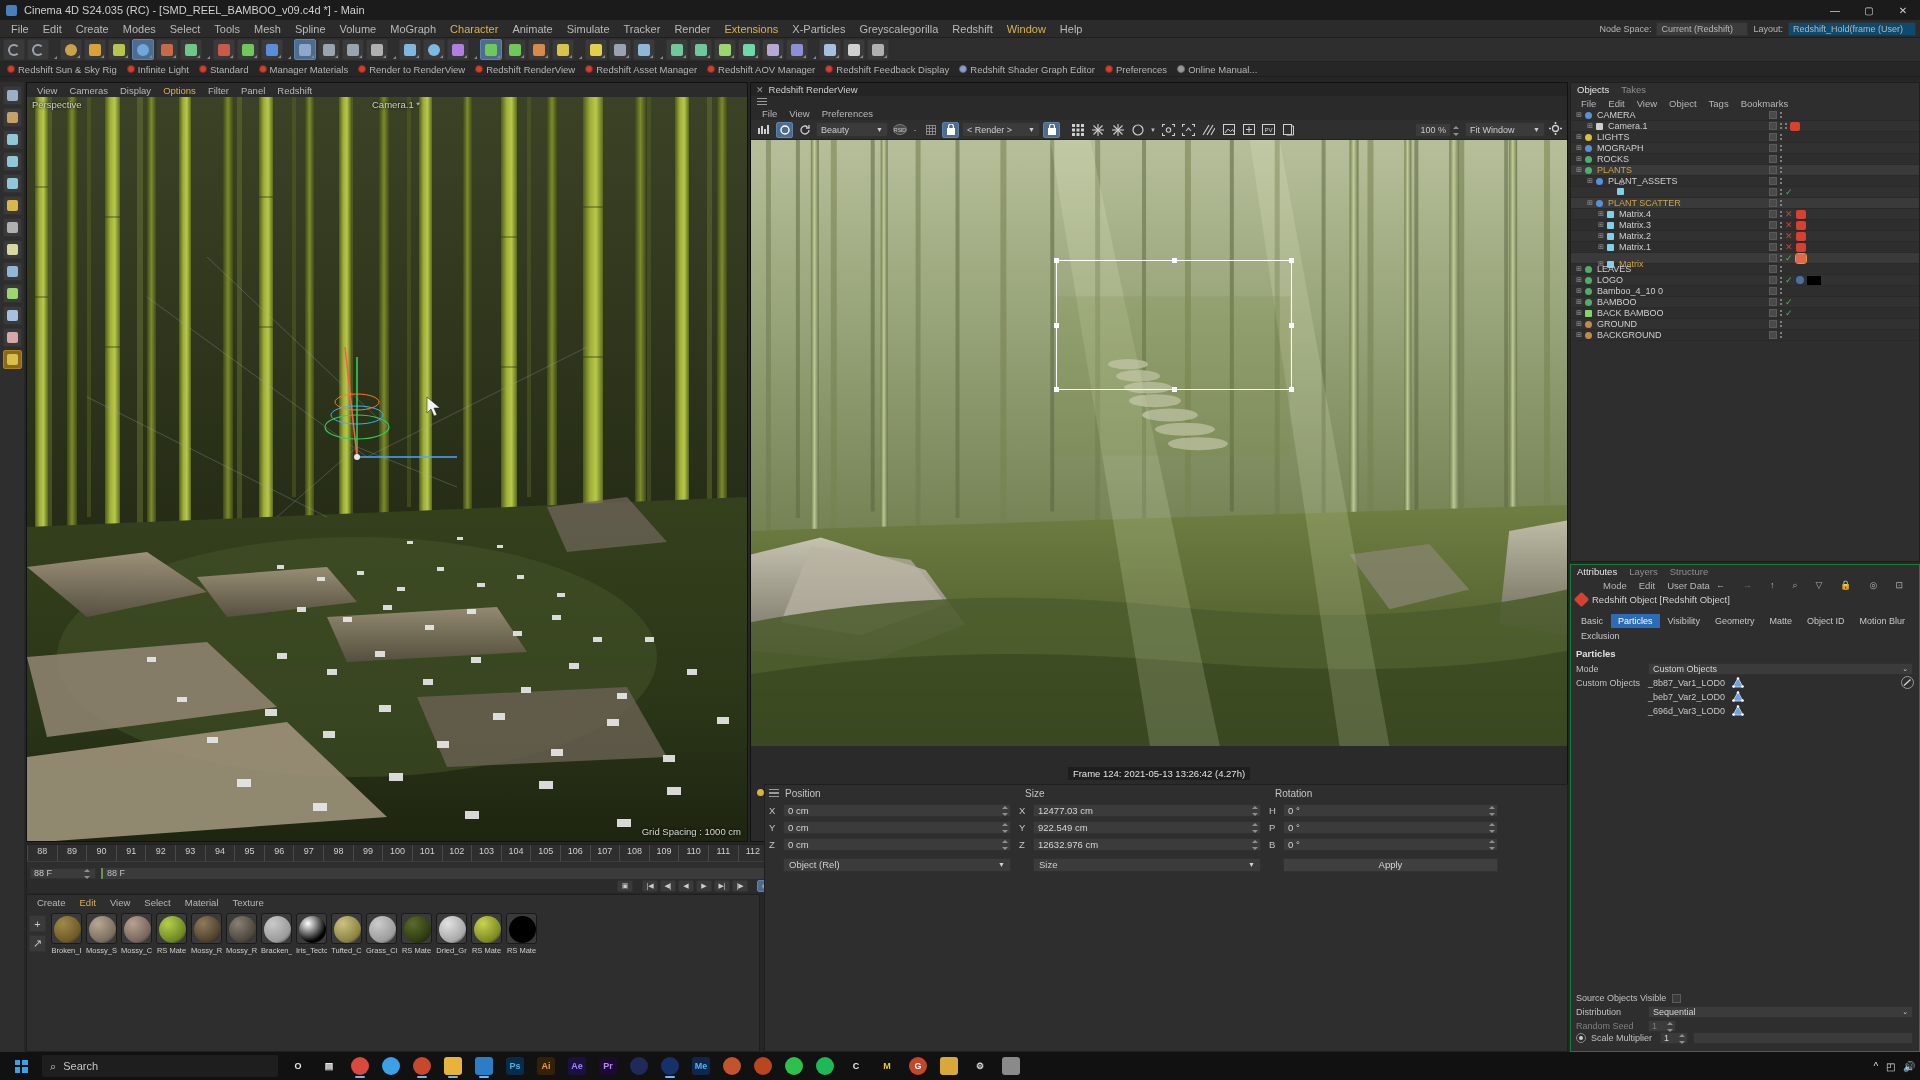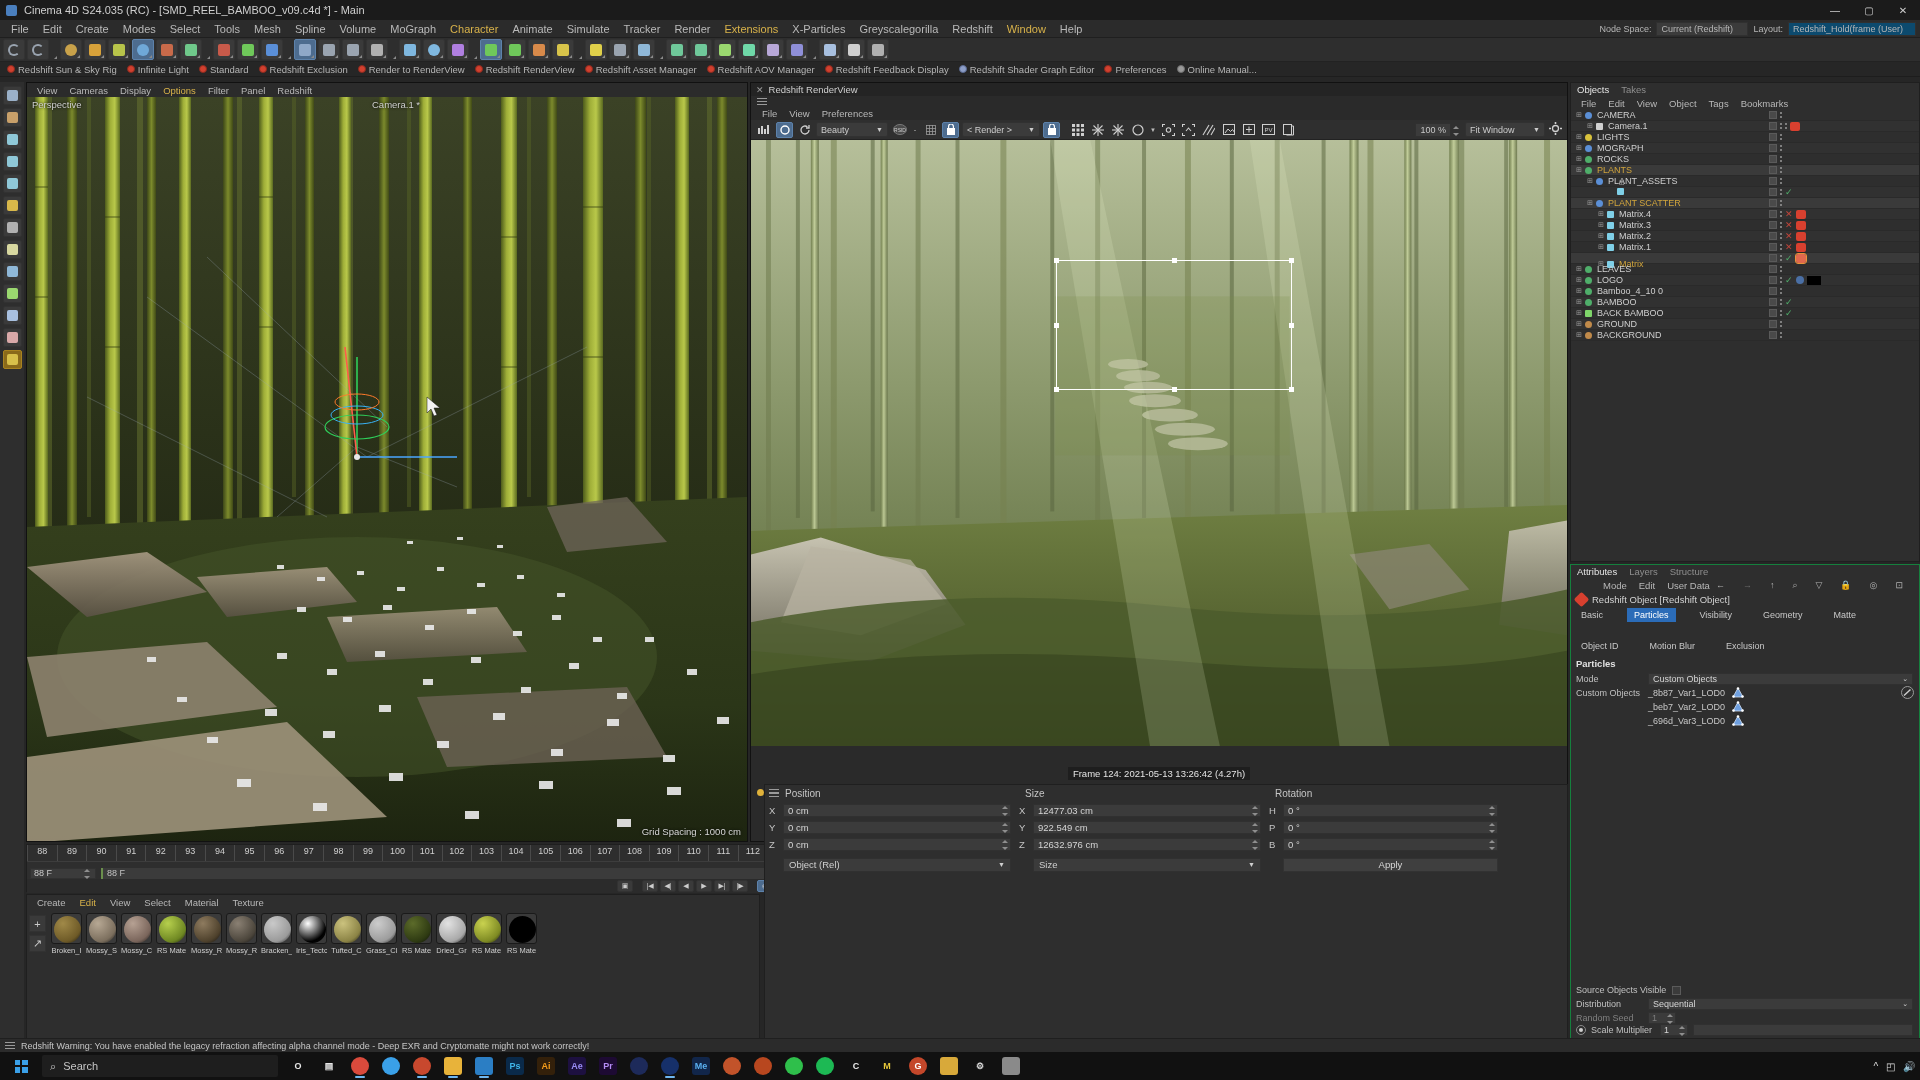--- a/index.html
+++ b/index.html
@@ -203,21 +203,21 @@
   .atabs { height:13px; display:flex; align-items:center; font-size:9.5px; padding-left:6px; gap:12px; }
   .atabs .on { color:#e4e4e4; } .atabs .off { color:#8e8e8e; }
   .amenu { height:14px; display:flex; align-items:center; font-size:9.5px; padding-left:4px;
     color:#b8b8b8; position:relative; }
   .amenu span { padding:0 6px; }
   .aicons { position:absolute; right:4px; display:flex; gap:6px; align-items:center;
     font-size:9px; color:#b0b0b0; }
   .atitle { height:14px; display:flex; align-items:center; gap:5px; font-size:9.5px;
     padding-left:5px; color:#d2d2d2; }
   .rsdia { width:11px; height:11px; background:#d8402f; transform:rotate(45deg); border-radius:2px; }
-  .aptabs { display:flex; flex-wrap:wrap; gap:17px; padding-left:3px; margin-top:2px; }
+  .aptabs { display:flex; flex-wrap:wrap; gap:1px; padding-left:3px; margin-top:8px; }
   .apt { font-size:9px; padding:2px 7px; color:#c8c8c8; }
   .apt.on { background:#2b6cb8; color:#fff; }
   .asection { font-size:9.5px; color:#e0e0e0; font-weight:bold; padding:5px 0 3px 5px; }
   .arow { height:14px; display:flex; align-items:center; font-size:9px; padding-left:5px; gap:0; }
   .albl { width:72px; color:#c0c0c0; }
   .albl.dim { color:#808080; }
   .asel { flex:1; height:12px; background:#3b3b3b; border:1px solid #303030; display:flex;
     align-items:center; justify-content:space-between; padding:0 4px; color:#d5d5d5; margin-right:6px; }
   .aval { color:#c8c8c8; }
   .acheck { width:9px; height:9px; background:#3b3b3b; border:1px solid #5a5a5a; }
@@ -419,21 +419,21 @@
       <div class="rsitem">
         <span class="rsdot"></span>
         <span>Infinite Light</span>
       </div>
       <div class="rsitem">
         <span class="rsdot"></span>
         <span>Standard</span>
       </div>
       <div class="rsitem">
         <span class="rsdot"></span>
-        <span>Redshift Exclusion</span>
+        <span>Manager Materials</span>
       </div>
       <div class="rsitem">
         <span class="rsdot"></span>
         <span>Render to RenderView</span>
       </div>
       <div class="rsitem">
         <span class="rsdot"></span>
         <span>Redshift RenderView</span>
       </div>
       <div class="rsitem">
@@ -1797,21 +1797,21 @@
         <span>
           <svg width="12" height="11">
               <polygon points="6,1 11,10 1,10" fill="#6fa0e0" stroke="#cfe0f5" stroke-width="0.8"></polygon>
               <circle cx="6" cy="1.5" r="1.3" fill="#fff"></circle>
               <circle cx="1.5" cy="9.5" r="1.3" fill="#fff"></circle>
               <circle cx="10.5" cy="9.5" r="1.3" fill="#fff"></circle>
             </svg>
         </span>
       </div>
 
-      <div style="position:absolute;left:0;right:0;bottom:12px">
+      <div style="position:absolute;left:0;right:0;bottom:4px">
         <div class="arow">
           <span class="albl" style="width:96px">Source Objects Visible</span>
           <span class="acheck"></span>
         </div>
         <div class="arow">
           <span class="albl">Distribution</span>
           <span class="asel">
             <span>Sequential</span>
             <span style="font-size:7px">⌄</span>
           </span>
@@ -1837,28 +1837,20 @@
                 <b></b>
                 <b></b>
               </span>
           </span>
           <span style="flex:1;height:12px;background:#3b3b3b;border:1px solid #303030;margin-right:6px"></span>
         </div>
       </div>
     </div>
   </div>
 
-  <div class="status">
-    <span class="ham">
-        <b></b>
-        <b></b>
-        <b></b>
-      </span>
-    <span>Redshift Warning: You have enabled the legacy refraction affecting alpha channel mode - Deep EXR and Cryptomatte might not work correctly!</span>
-  </div>
 
 
   <div class="taskbar">
     <div class="winlogo">
       <span class="winsq">
           <i></i>
           <i></i>
           <i></i>
           <i></i>
         </span>

